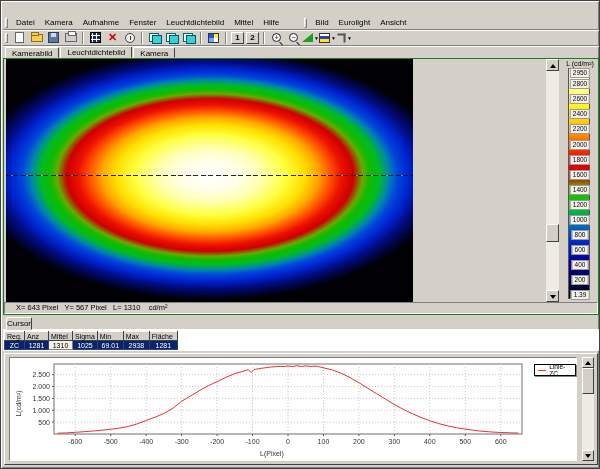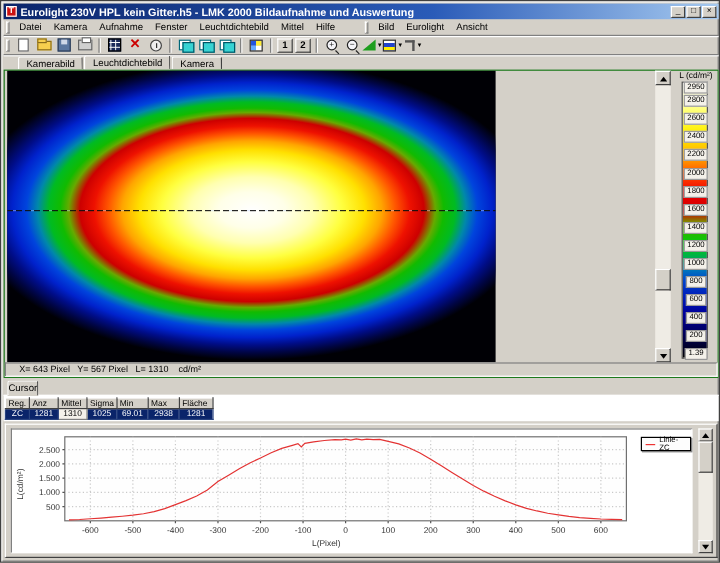--- a/index.html
+++ b/index.html
@@ -51,21 +51,21 @@
   .num-btn{width:13px;height:12px;background:#d4d0c8;border:1px solid;border-color:#fff #404040 #404040 #fff;
     font-size:8px;font-weight:bold;line-height:10px;text-align:center;padding:0;margin:0 1px;}
   .ic-zoom{width:9px;height:9px;border:1px solid #222;border-radius:50%;font-size:7px;line-height:7px;
     text-align:center;color:#222;position:relative;background:#f4f4f8;}
   .ic-zoom:after{content:"";position:absolute;right:-3px;bottom:-3px;width:4px;height:1px;background:#222;transform:rotate(45deg);}
   .ic-ramp{width:0;height:0;border-bottom:9px solid #1e9e1e;border-left:11px solid transparent;}
   .ic-pal{width:12px;height:10px;border:1px solid #333;
     background:linear-gradient(#ffffff 0 2px,#2244cc 2px 5px,#ffee00 5px 8px,#2244cc 8px 10px);}
   .ic-cal{width:9px;height:8px;border-top:2px solid #555;border-left:2px solid #555;transform:rotate(90deg);}
   
-  .tabrow{position:absolute;left:2px;top:45px;width:596px;height:12px;display:flex;align-items:flex-end;padding-left:12px;}
+  .tabrow{position:absolute;left:2px;top:45px;width:596px;height:12px;display:flex;align-items:flex-end;padding-left:2px;}
   .tab{font-size:8px;padding:1px 6px 1px 6px;background:#d4d0c8;border:1px solid;
     border-color:#fff #404040 #d4d0c8 #fff;border-radius:2px 2px 0 0;margin-right:1px;height:11px;color:#000;}
   .tab.active{height:12px;font-weight:normal;position:relative;z-index:2;}
   
   .content{position:absolute;left:2px;top:57px;width:596px;height:257px;border:1px solid #1d7a1d;background:#d4d0c8;}
   .image-area{position:absolute;left:2px;top:0;width:407px;height:243px;background:#000005;overflow:hidden;}
   .glow{position:absolute;left:-31px;top:-9px;width:470px;height:250px;
     background:radial-gradient(closest-side,
       #ffffff 0%,#ffffe8 12%,#ffffb0 22%,#ffff40 32%,#ffe000 40%,#ffa500 46%,#ff5500 51%,
       #ee1100 56%,#cc0000 61%,#66aa00 65%,#11bb00 68%,#00bb22 72%,#0088aa 76%,
@@ -113,29 +113,20 @@
   .chart-legend{position:absolute;left:524px;top:6px;height:12px;display:flex;align-items:center;gap:3px;
     background:#fdfdfd;border:1px solid #000;box-shadow:1px 1px 0 #888;padding:0 3px;font-size:6.5px;color:#000;}
   .legend-dash{width:9px;height:0;border-top:1px solid #e33;}
   .chart-vscroll{left:577px;top:3px;height:104px;}
 </style>
 </head>
 <body>
 
 <div class="window">
 
-  <div class="titlebar">
-    <span class="app-icon">T</span>
-    <span class="title-text">Eurolight 230V HPL kein Gitter.h5 - LMK 2000 Bildaufnahme und Auswertung</span>
-    <span class="win-btns">
-      <button class="win-btn">_</button>
-      <button class="win-btn">□</button>
-      <button class="win-btn">×</button>
-    </span>
-  </div>
 
   <div class="menubar">
     <span class="grip"></span>
     <span class="menu-item">Datei</span>
     <span class="menu-item">Kamera</span>
     <span class="menu-item">Aufnahme</span>
     <span class="menu-item">Fenster</span>
     <span class="menu-item">Leuchtdichtebild</span>
     <span class="menu-item">Mittel</span>
     <span class="menu-item">Hilfe</span>

